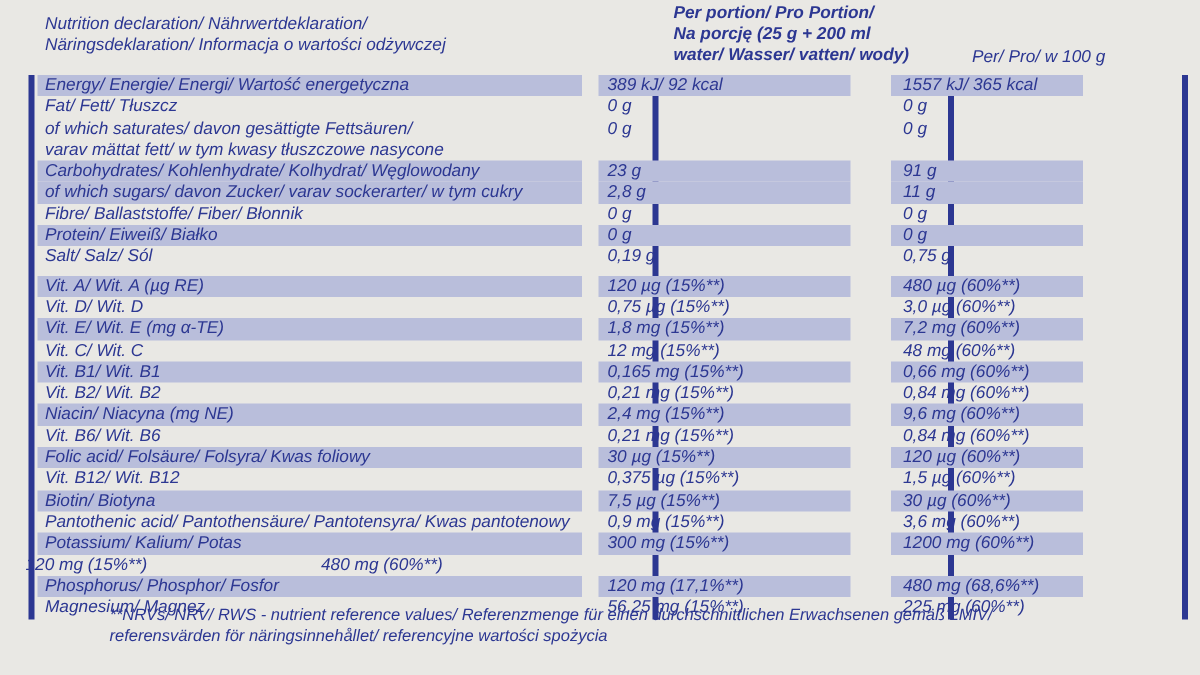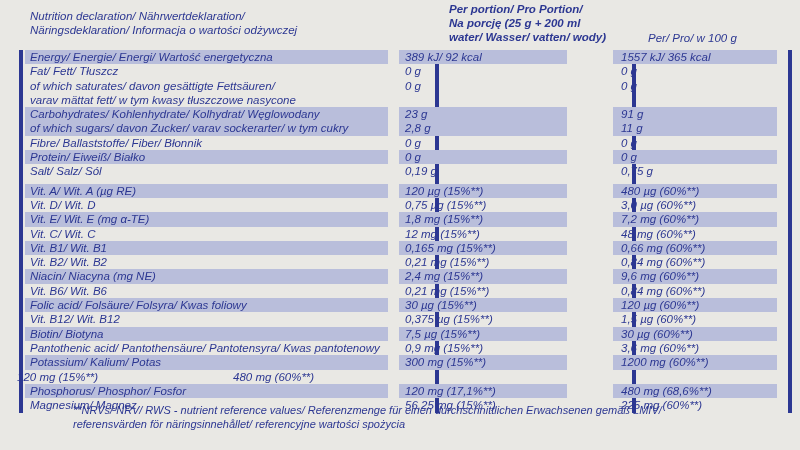--- a/index.html
+++ b/index.html
@@ -16,21 +16,21 @@
   .hdr{font-size:11.5px;line-height:14.2px;white-space:pre-line;}
   #hdr-label{left:30px;top:9px;}
   #hdr-portion{left:449px;top:2px;font-weight:bold;}
   #hdr-100g{left:648px;top:31px;white-space:nowrap;}
   
   #rows{left:0;top:50px;width:800px;}
   .row{display:flex;align-items:flex-start;}
   .cell{font-size:11.5px;line-height:14.3px;box-sizing:border-box;min-height:14.3px;}
   .c-label{margin-left:25px;width:363px;padding-left:5px;white-space:pre-line;}
   .c-v1{margin-left:11px;width:168px;padding-left:6px;white-space:nowrap;font-style:italic;}
-  .c-v2{margin-left:46px;width:164px;padding-left:8px;white-space:nowrap;}
+  .c-v2{margin-left:27px;width:128px;padding-left:8px;white-space:nowrap;}
   .row.hl .cell{background:#b9bedb;}
   .section-gap{height:5px;}
   
   .vbar{top:50px;width:4px;height:363px;background:#2c3792;}
   #vbar-left{left:19px;}
   #vbar-mid1{left:435px;}
   #vbar-mid2{left:632px;}
   #vbar-right{left:788px;}
   
   #footnote{left:29px;top:403px;font-size:11px;line-height:14px;white-space:pre-line;margin-left:44px;}

